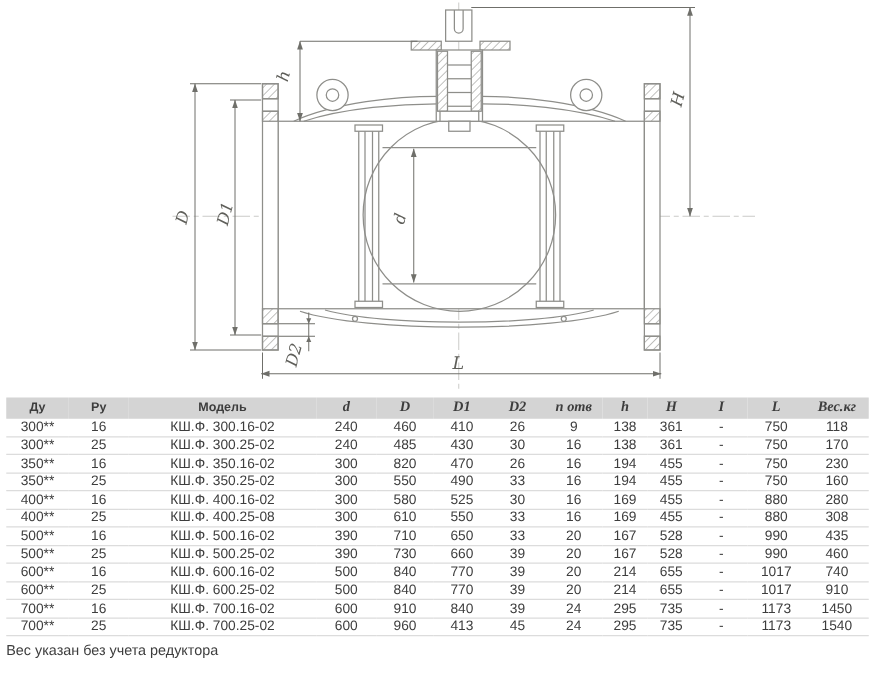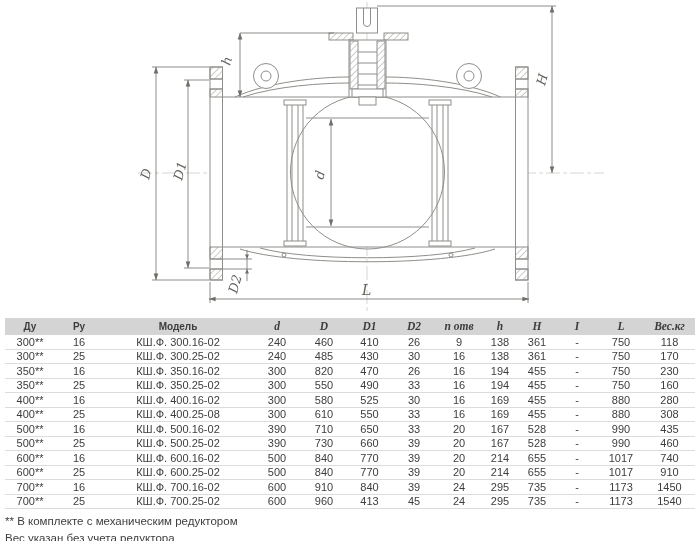--- a/index.html
+++ b/index.html
@@ -378,15 +378,14 @@
           <td>735</td>
           <td>-</td>
           <td>1173</td>
           <td>1540</td>
         </tr>
       </tbody>
   </table>
 </div>
 
 <div class="footnotes">
-  <div>** В комплекте с механическим редуктором</div>
   <div>Вес указан без учета редуктора</div>
 </div>
 
 </body></html>

